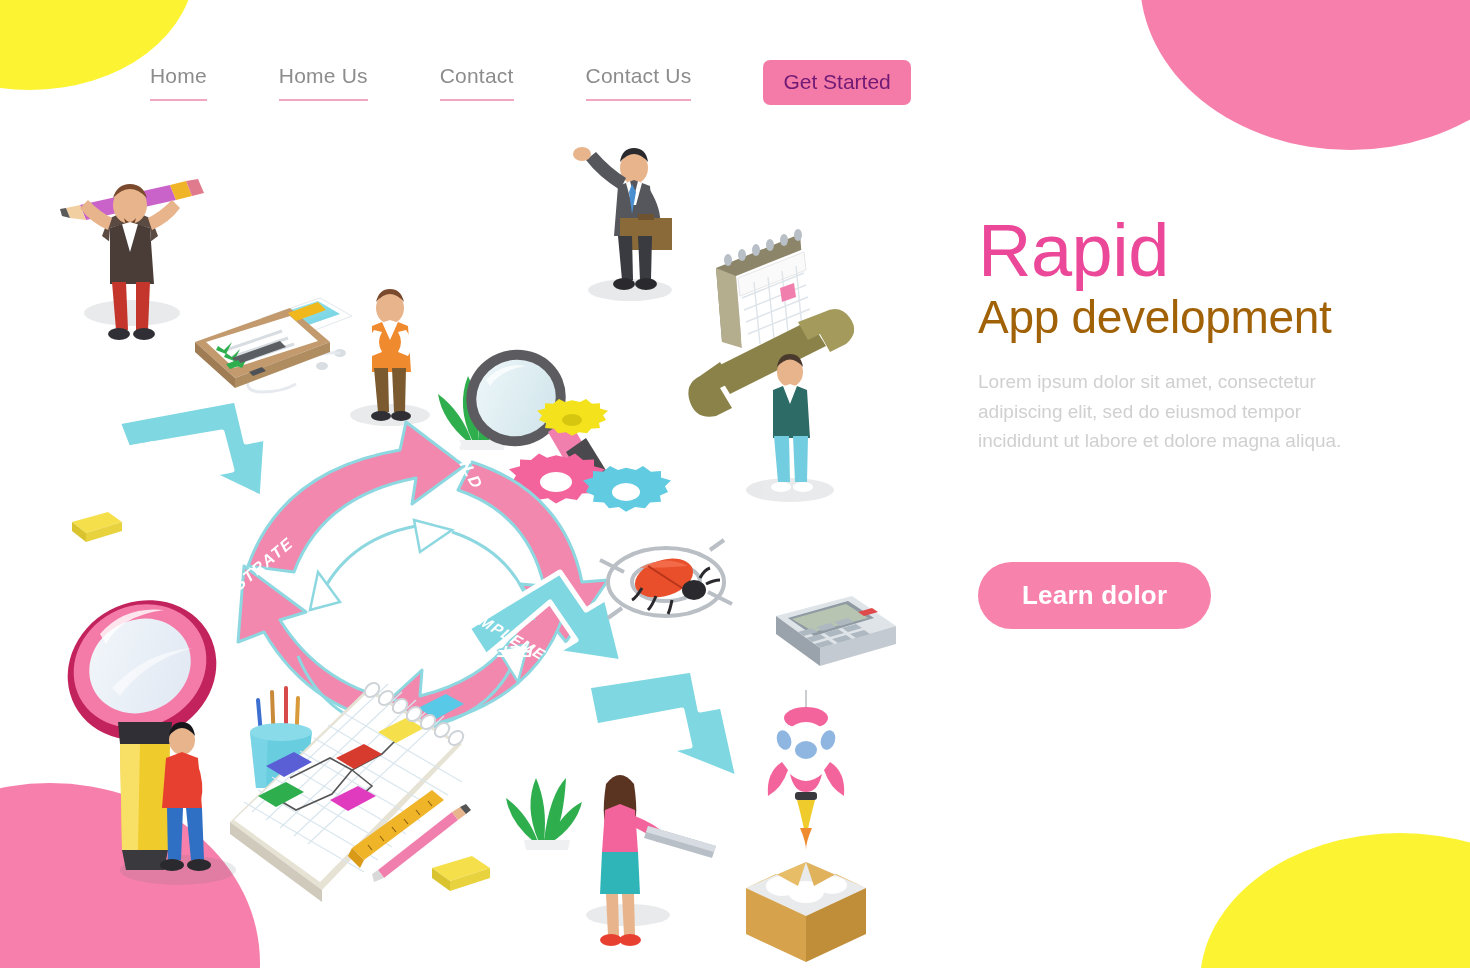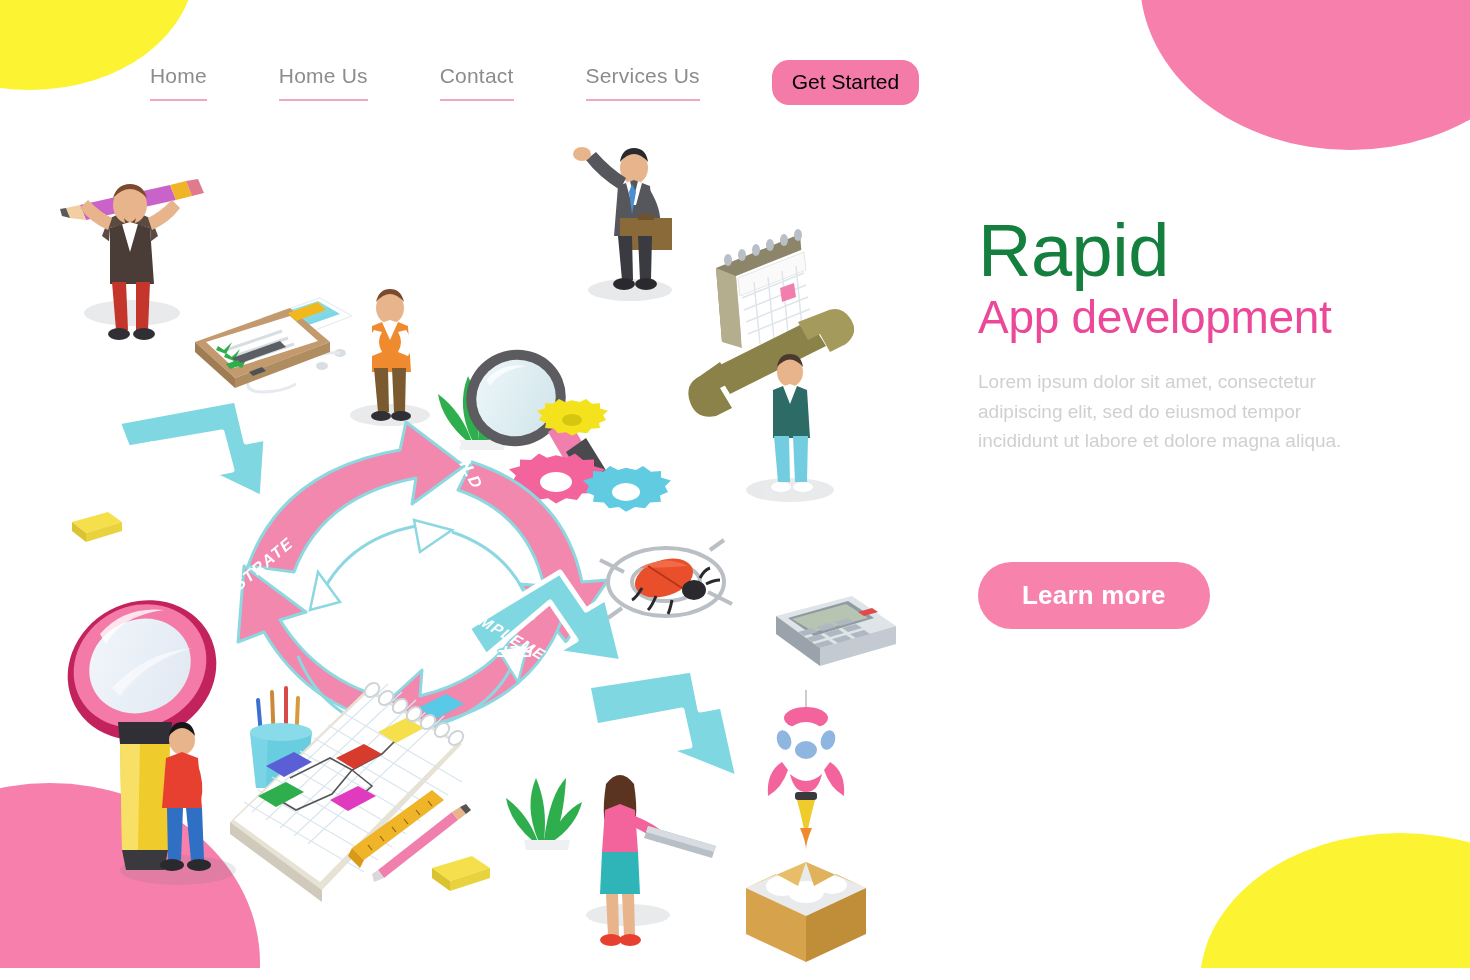--- a/index.html
+++ b/index.html
@@ -22,31 +22,31 @@
   
   .nav { position:absolute; left:150px; top:60px; display:flex; align-items:center; gap:0; z-index:30; }
   .nav-item {
     position:relative; color:#8c8c8c; font-size:21px; letter-spacing:.2px;
     padding:0 0 13px 0; margin-right:72px; cursor:pointer; white-space:nowrap;
   }
   .nav-item::after {
     content:""; position:absolute; left:0; right:0; bottom:0; height:2px; background:#f2a6c0;
   }
   .nav-cta {
-    background:#f47ba7; color:#000000; font-size:21px; border:none; border-radius:17px;
+    background:#f47ba7; color:#701a75; font-size:21px; border:none; border-radius:7px;
     padding:11px 20px 13px 20px; cursor:pointer; white-space:nowrap; line-height:1;text-align:right;
   }
 
   
   .hero { position:absolute; left:978px; top:215px; width:440px; z-index:20; }
   .hero-title {
-    color:#15803d; font-size:74px; line-height:.98; font-weight:400; letter-spacing:-.5px;
+    color:#ec4899; font-size:74px; line-height:.98; font-weight:400; letter-spacing:-.5px;
   }
   .hero-subtitle {
-    color:#ec4899; font-size:46px; font-weight:400; line-height:1.1; margin-top:4px; letter-spacing:-.3px;
+    color:#a16207; font-size:46px; font-weight:400; line-height:1.1; margin-top:4px; letter-spacing:-.3px;
   }
   .hero-body {
     color:#d0d0d0; font-size:19px; line-height:1.55; margin-top:25px; max-width:400px;
   }
   .hero-cta {
     margin-top:107px; display:inline-block; background:#f783ad; color:#fff;
     font-size:26px; font-weight:bold; border:none; border-radius:34px;
     padding:18px 44px; cursor:pointer; letter-spacing:.2px;
   }
 
@@ -61,29 +61,29 @@
 
   <div class="blob blob-tl"></div>
   <div class="blob blob-tr"></div>
   <div class="blob blob-bl"></div>
   <div class="blob blob-br"></div>
 
   <nav class="nav">
     <a class="nav-item">Home</a>
     <a class="nav-item">Home Us</a>
     <a class="nav-item">Contact</a>
-    <a class="nav-item">Services Us</a>
+    <a class="nav-item">Contact Us</a>
     <button class="nav-cta">Get Started</button>
   </nav>
 
   <section class="hero">
     <h1 class="hero-title">Rapid</h1>
     <h2 class="hero-subtitle">App development</h2>
     <p class="hero-body">Lorem ipsum dolor sit amet, consectetur adipiscing elit, sed do eiusmod tempor incididunt ut labore et dolore magna aliqua.</p>
-    <button class="hero-cta">Learn more</button>
+    <button class="hero-cta">Learn dolor</button>
   </section>
 
   <div class="art">
     <svg viewBox="0 0 950 870" xmlns="http://www.w3.org/2000/svg">
       <defs>
         <linearGradient id="lensg" x1="0" y1="0" x2="1" y2="1">
           <stop offset="0%" stop-color="#eef7fa"></stop>
           <stop offset="100%" stop-color="#cfe4ea"></stop>
         </linearGradient>
         <linearGradient id="biglens" x1="0" y1="0" x2="1" y2="1">

